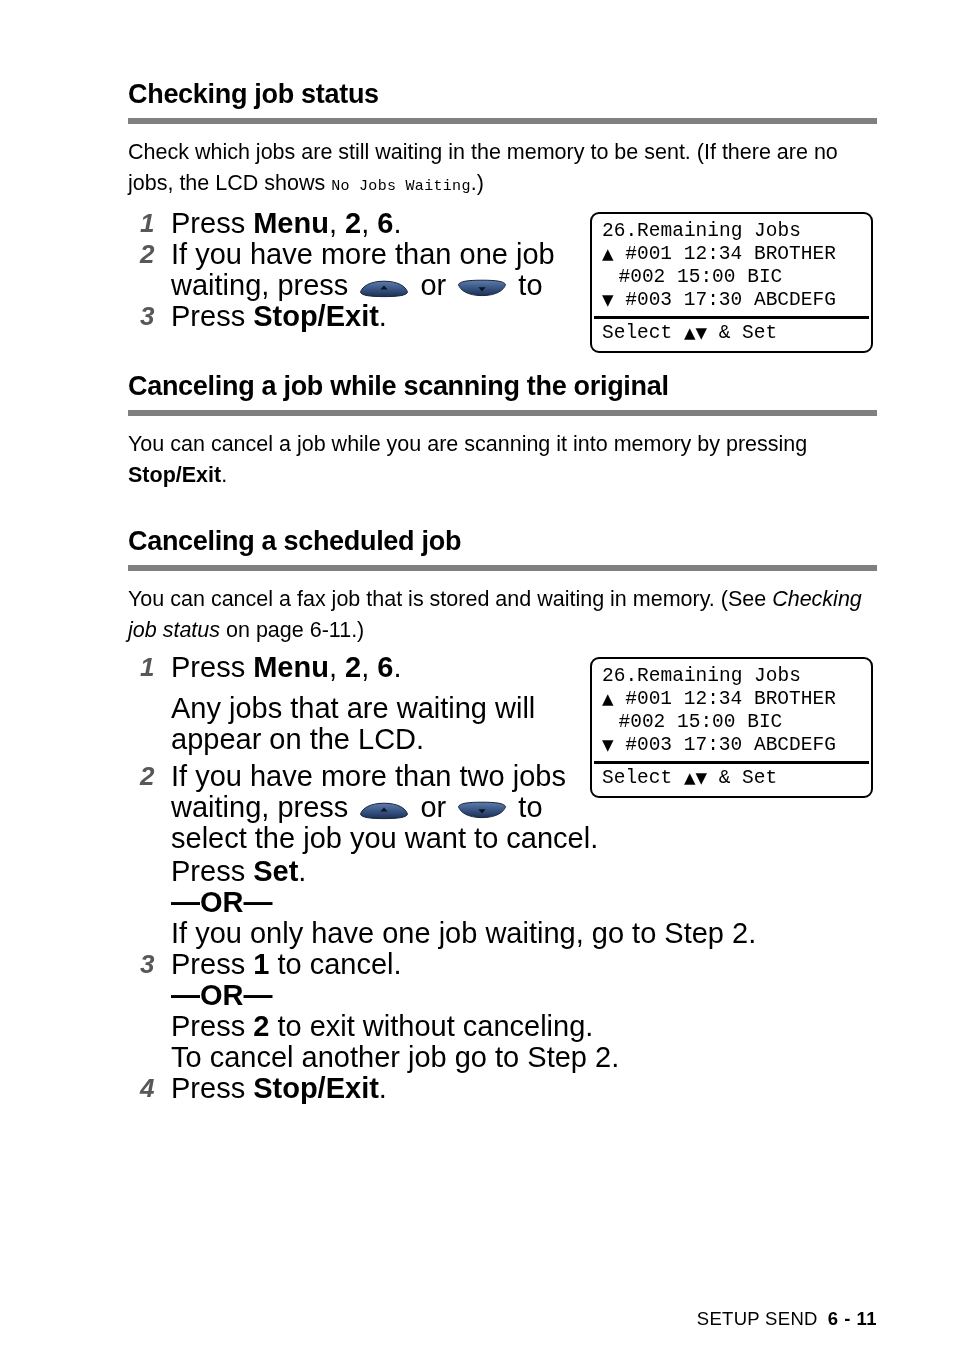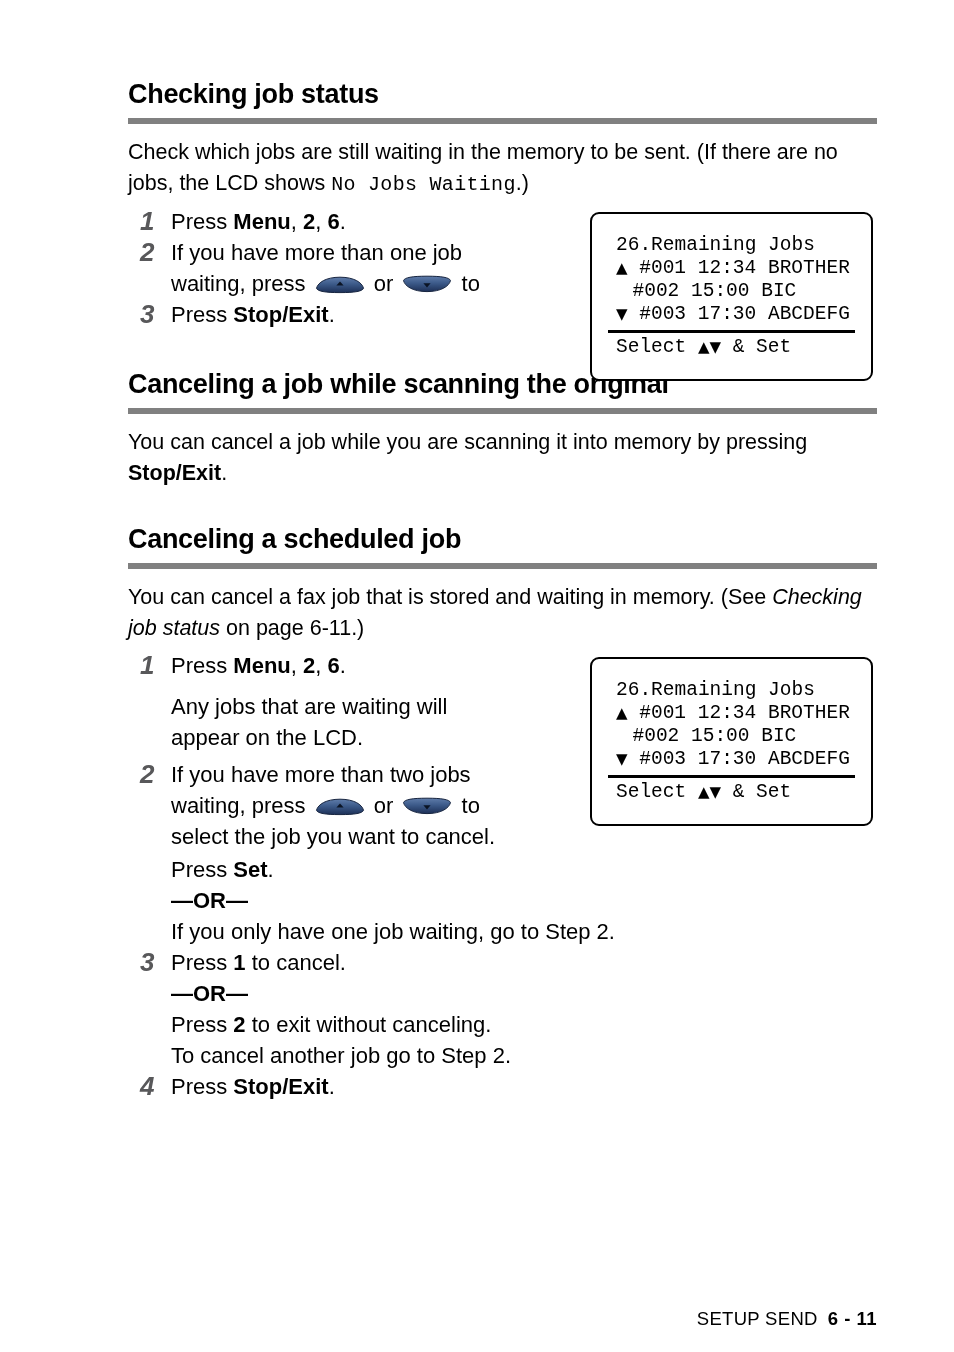--- a/index.html
+++ b/index.html
@@ -51,21 +51,21 @@
 
   
   p.body-text {
     font-size: 21.5px;
     line-height: 31px;
     margin: 0 0 0 0;
     color: #000;
   }
   .mono {
     font-family: "Liberation Mono", "DejaVu Sans Mono", monospace;
-    font-size: 20px;
+    font-size: 15px;
     letter-spacing: 0.3px;
   }
   b, .bold { font-weight: bold; }
 
   
   .steps {
     margin: 0;
     padding: 0;
     position: relative;
   }
@@ -81,21 +81,21 @@
     font-weight: bold;
     font-style: italic;
     color: #58585a;
     line-height: 31px;
     text-align: left;
     padding-left: 12px;
     box-sizing: border-box;
   }
   .step-body {
     flex: 1 1 auto;
-    font-size: 22px;
+    font-size: 29px;
     line-height: 31px;
     padding-left: 5px;
   }
   .substep {
     display: flex;
   }
   .substep .step-num { visibility: hidden; }
 
   .sp-top-6 { margin-top: 6px; }
   .sp-top-10 { margin-top: 10px; align-items: center; }
@@ -112,21 +112,21 @@
   .navkey svg { display: block; }
 
   
   .lcd {
     position: absolute;
     width: 283px;
     border: 2.5px solid #000;
     border-radius: 9px;
     background: #ffffff;
     box-sizing: border-box;
-    padding: 16px;
+    padding: 2px;
     overflow: hidden;
   }
   .lcd-rows {
     padding: 4px 0 2px 8px;
   }
   .lcd-line {
     font-family: "Liberation Mono", "DejaVu Sans Mono", monospace;
     font-size: 19.5px;
     line-height: 23px;
     white-space: pre;

